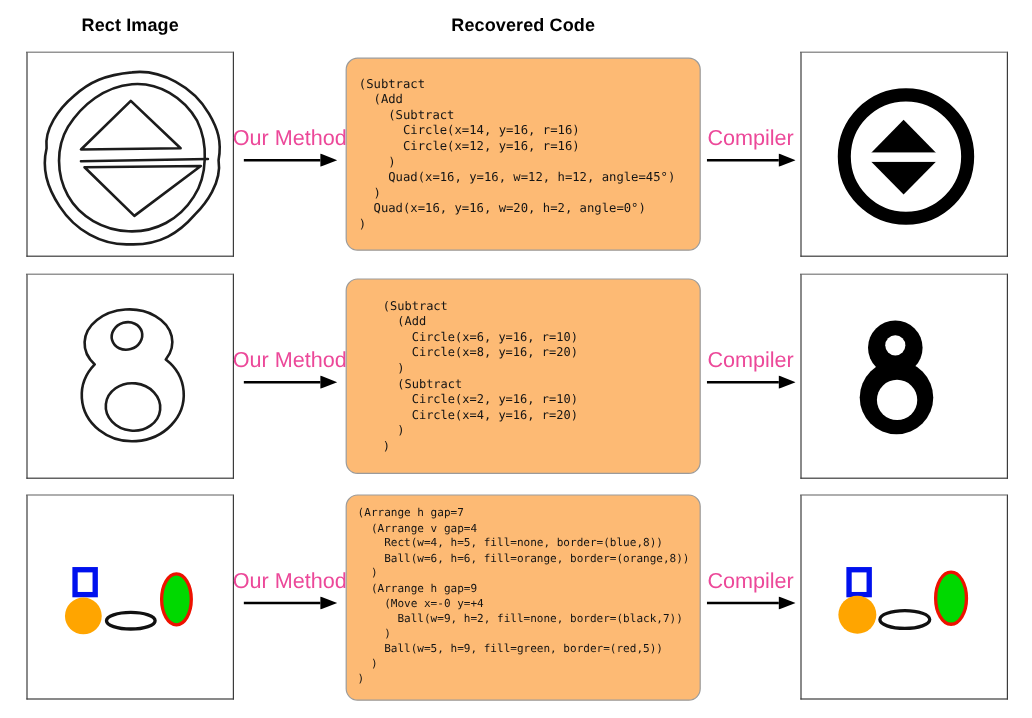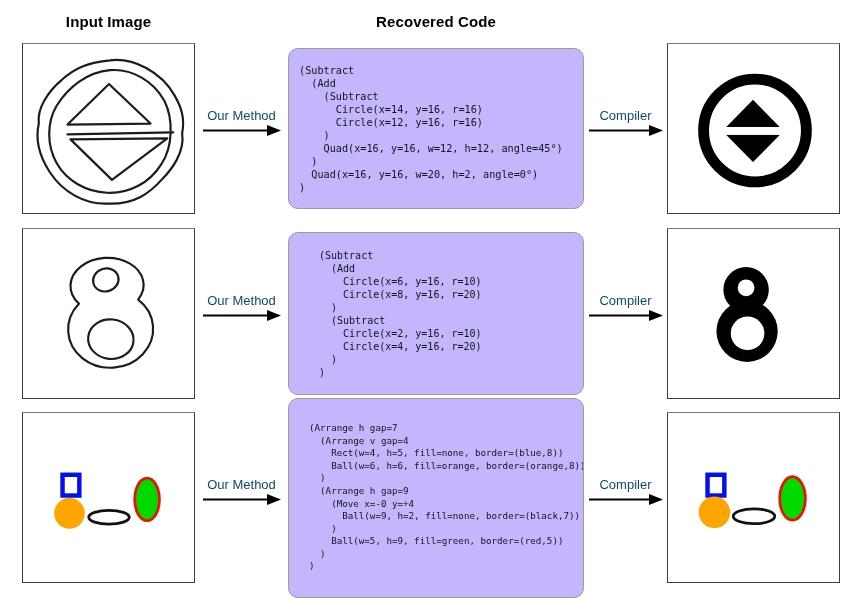--- a/index.html
+++ b/index.html
@@ -19,43 +19,43 @@
   .c-ren { width:173px; }
 
   .hdr { font-weight:bold; font-size:15px; letter-spacing:0.1px; text-align:center; color:#000; }
 
   .box { width:173px; height:171px; box-sizing:border-box; background:#fff;
          border:1.5px solid #3c3c3c; border-top-color:#7a7a7a; }
   .box svg { display:block; width:100%; height:100%; }
 
   .arrowcell { display:flex; align-items:center; justify-content:center; }
   .arrowgrp  { display:flex; flex-direction:column; align-items:center; margin-top:-14px; }
-  .alabel { font-size:13px; color:#0c4a6e; margin-bottom:2px; white-space:nowrap; }
+  .alabel { font-size:18px; color:#ec4899; margin-bottom:2px; white-space:nowrap; }
 
   .codecell { display:flex; align-items:center; }
-  .codebox { width:296px; box-sizing:border-box; background:#c4b5fd;
+  .codebox { width:296px; box-sizing:border-box; background:#fdba74;
              border:1.3px solid #9b9b9b; border-radius:10px;
              display:flex; align-items:center; overflow:hidden; }
   .codebox.h1 { height:161px; }
   .codebox.h2 { height:163px; }
-  .codebox.h3 { height:200px;padding-left:11px; }
+  .codebox.h3 { height:172px; }
   .code { font-family:"DejaVu Sans Mono", monospace; color:#141414; margin:0 0 0 10px; white-space:pre; }
   .code.f1 { font-size:10.2px; line-height:13px; }
   .code.f2 { font-size:10px;  line-height:13px; margin-left:30px; }
   .code.f3 { font-size:9.2px; line-height:12.6px; margin-left:9px; }
 
   .sk { fill:none; stroke:#1c1c1c; stroke-width:2.2; stroke-linejoin:round; stroke-linecap:round; }
 </style>
 </head>
 <body>
 
 <div class="page">
 
   <div class="hrow">
-    <div class="c-in hdr">Input Image</div>
+    <div class="c-in hdr">Rect Image</div>
     <div class="c-a1"></div>
     <div class="c-code hdr">Recovered Code</div>
     <div class="c-a2"></div>
   </div>
 
   <div class="frow r1">
     <div class="box c-in">
       <svg viewBox="0 0 173 168">
         <path class="sk" d="M 88 15 C 112 12 140 27 153 50 C 160 62 164 73 161 89 C 164 108 150 126 141 135 C 128 150 112 161 86 160 C 62 161 40 148 27 128 C 16 111 12 96 16 79 C 14 63 26 46 39 35 C 52 23 66 17 88 15 Z"></path>
         <path class="sk" d="M 88 25 C 110 23 132 36 143 56 C 152 74 152 102 140 120 C 128 139 108 150 85 149 C 64 148 44 137 34 119 C 24 101 24 78 34 61 C 46 42 65 27 88 25 Z" stroke-width="2"></path>

